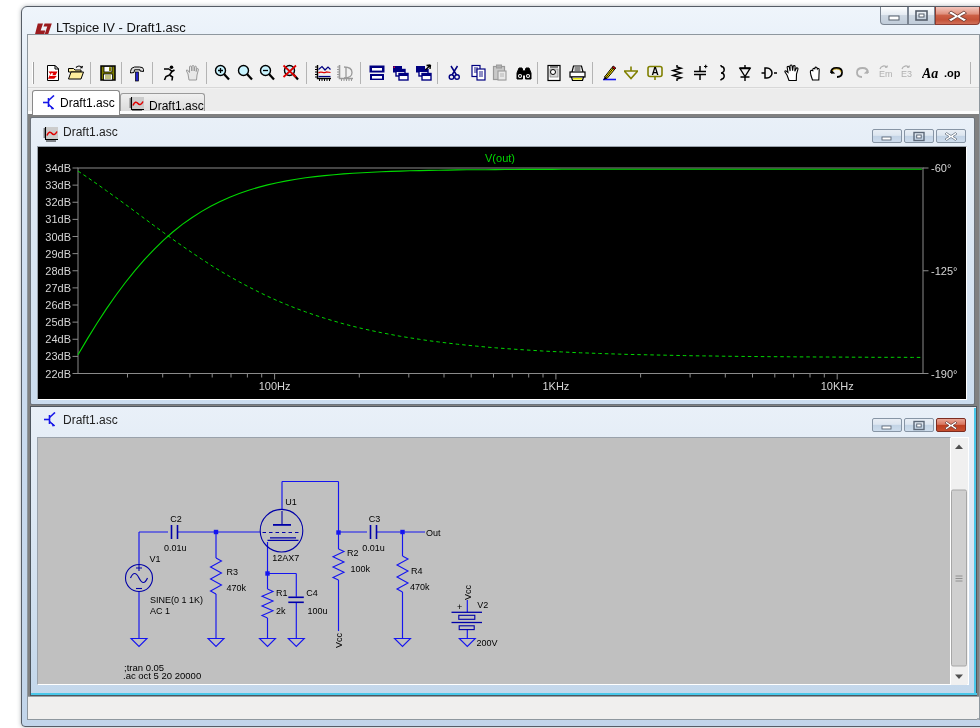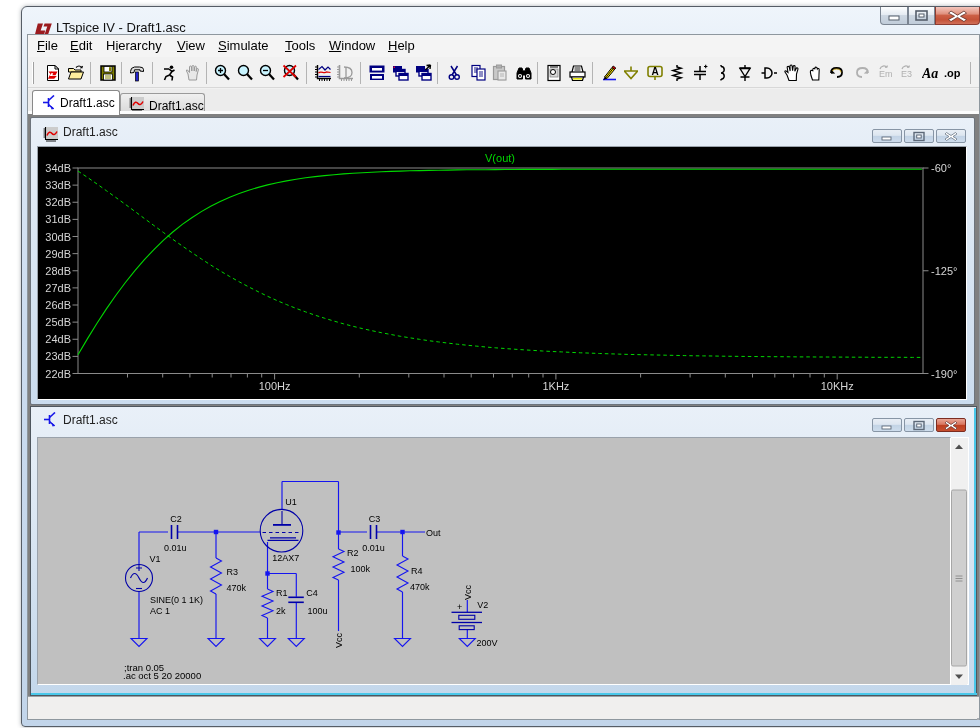--- a/index.html
+++ b/index.html
@@ -69,30 +69,20 @@
           </svg>
         </div>
       <div class="cb cls">
           <svg width="43" height="17" viewBox="0 0 43 17">
             <path d="M15 4 L21.5 8.2 L28 4 L30.5 6.2 L24.5 9.3 L30.5 12.4 L28 14.6 L21.5 10.4 L15 14.6 L12.5 12.4 L18.5 9.3 L12.5 6.2 Z" fill="#fff" stroke="#5a2c24" stroke-width="0.8"></path>
           </svg>
         </div>
     </div>
   </div>
   <div id="client">
-    <div id="menubar">
-      <span style="left:9px"><u>F</u>ile</span>
-      <span style="left:42px"><u>E</u>dit</span>
-      <span style="left:78px">H<u>i</u>erarchy</span>
-      <span style="left:149px"><u>V</u>iew</span>
-      <span style="left:190px"><u>S</u>imulate</span>
-      <span style="left:257px"><u>T</u>ools</span>
-      <span style="left:301px"><u>W</u>indow</span>
-      <span style="left:360px"><u>H</u>elp</span>
-    </div>
     <div id="toolbar">
         <div class="grip"></div>
         <div class="tsep" style="left:62px"></div>
         <div class="tsep" style="left:93px"></div>
         <div class="tsep" style="left:124px"></div>
         <div class="tsep" style="left:178px"></div>
         <div class="tsep" style="left:278px"></div>
         <div class="tsep" style="left:332px"></div>
         <div class="tsep" style="left:409px"></div>
         <div class="tsep" style="left:509px"></div>

